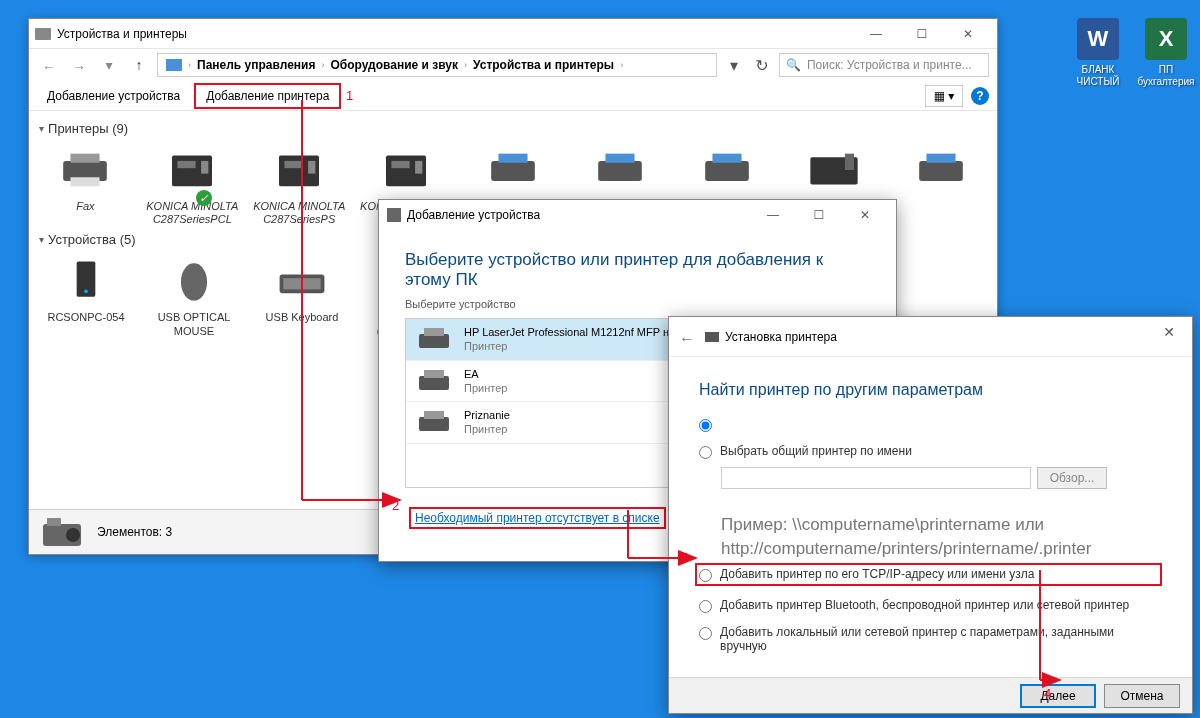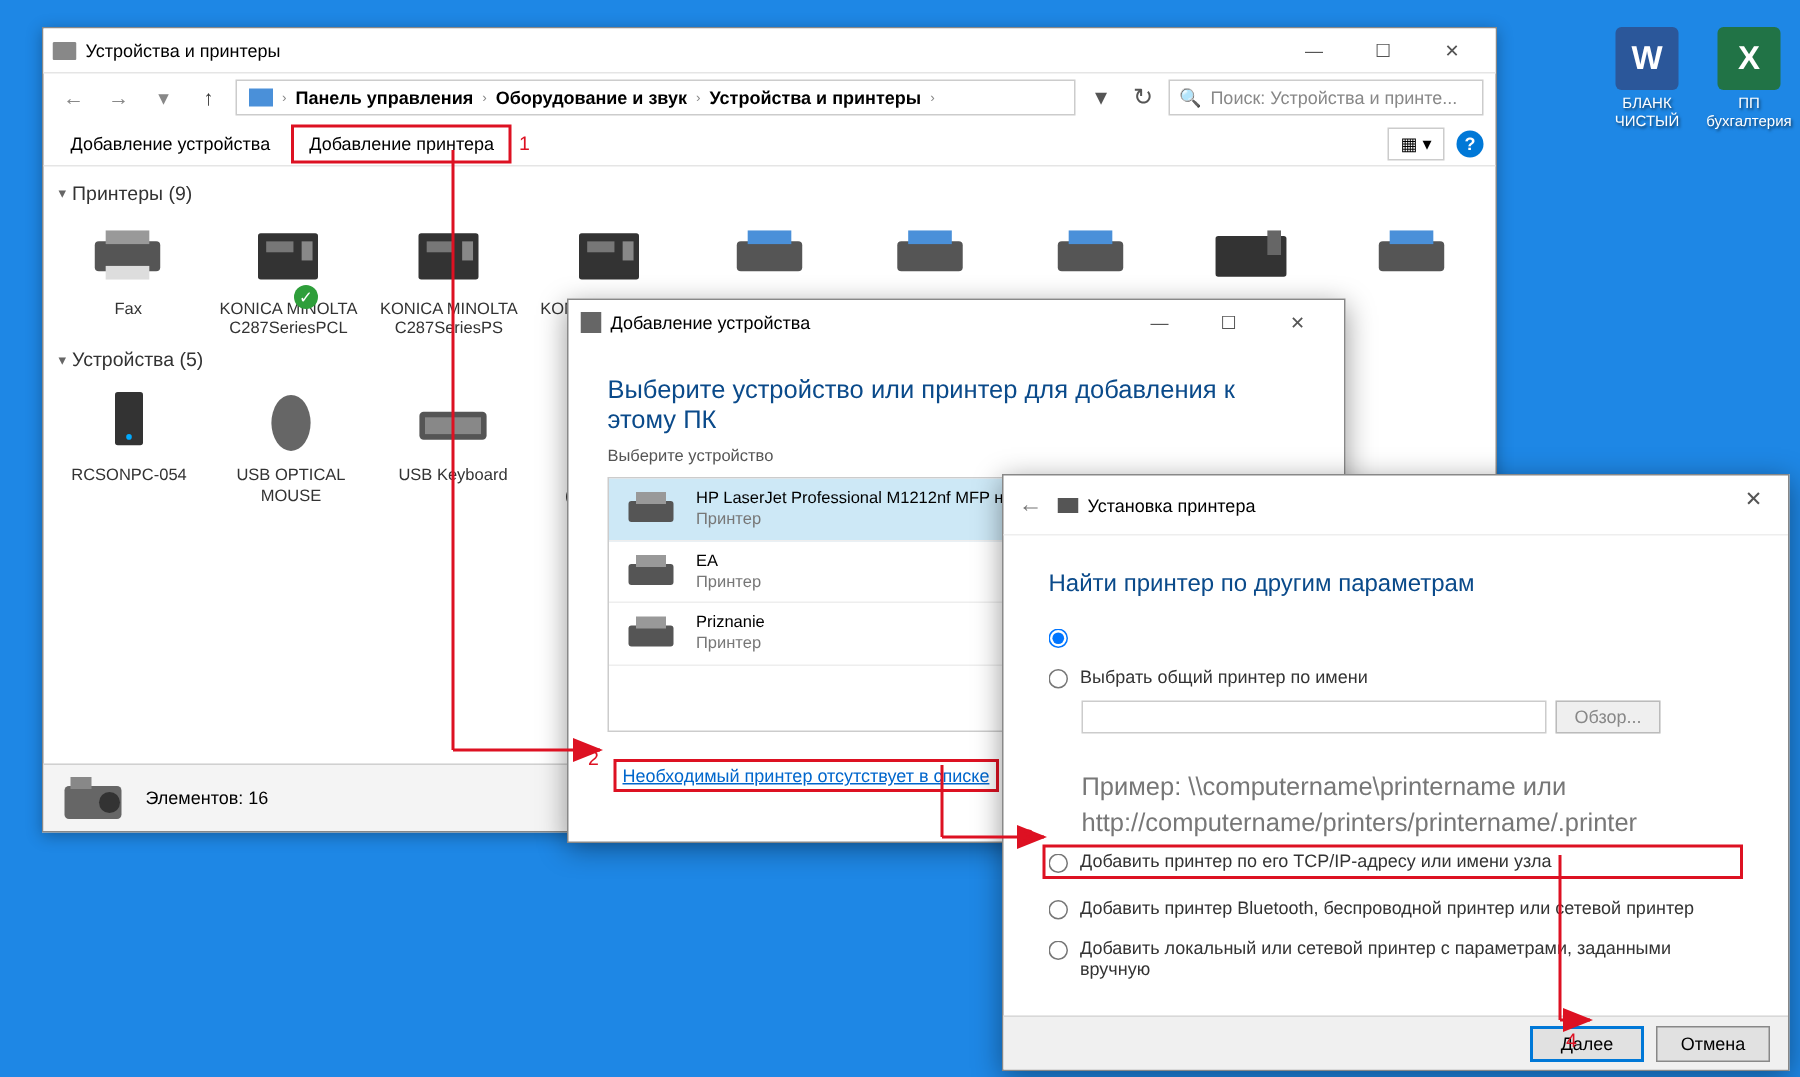--- a/index.html
+++ b/index.html
@@ -150,21 +150,21 @@
       <div class="view-toggle">▦ ▾</div>
       <div class="help-icon">?</div>
     </div>
   </div>
 
   <div class="content">
     <div class="section-header">
       <span class="chev">▾</span>
       <span>Принтеры (9)</span>
     </div>
-    <div class="items-row" style="position:relative;">
+    <div class="items-row" style="position:relative;font-style:italic;">
       <div class="device-item">
         <div class="dev-icon">
           <svg class="printer-svg" viewBox="0 0 60 44">
               <rect x="6" y="12" width="48" height="22" rx="3" fill="#555"></rect>
               <rect x="14" y="4" width="32" height="10" fill="#999"></rect>
               <rect x="14" y="30" width="32" height="10" fill="#ddd"></rect>
             </svg>
         </div>
         <div class="dev-name">Fax</div>
       </div>
@@ -286,21 +286,21 @@
       </div>
     </div>
   </div>
 
   <div class="statusbar">
     <svg class="status-icon" viewBox="0 0 46 36">
         <rect x="4" y="10" width="38" height="22" rx="3" fill="#666"></rect>
         <circle cx="34" cy="21" r="7" fill="#333"></circle>
         <rect x="8" y="4" width="14" height="8" fill="#888"></rect>
       </svg>
-    <span>Элементов: 16</span>
+    <span>Элементов: 3</span>
   </div>
 </div>
 
 <div class="add-device-dialog">
   <div class="dlg-titlebar">
     <div class="title">
       <svg width="14" height="14" viewBox="0 0 14 14">
           <rect width="14" height="14" fill="#666"></rect>
         </svg>
       <span>Добавление устройства</span>

